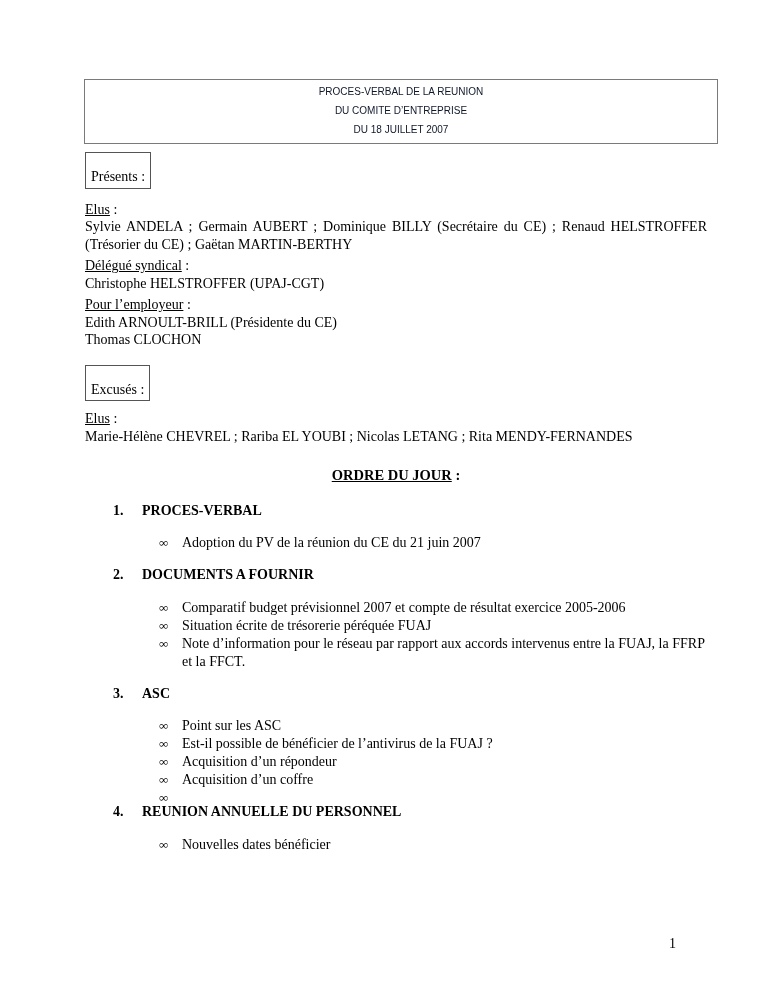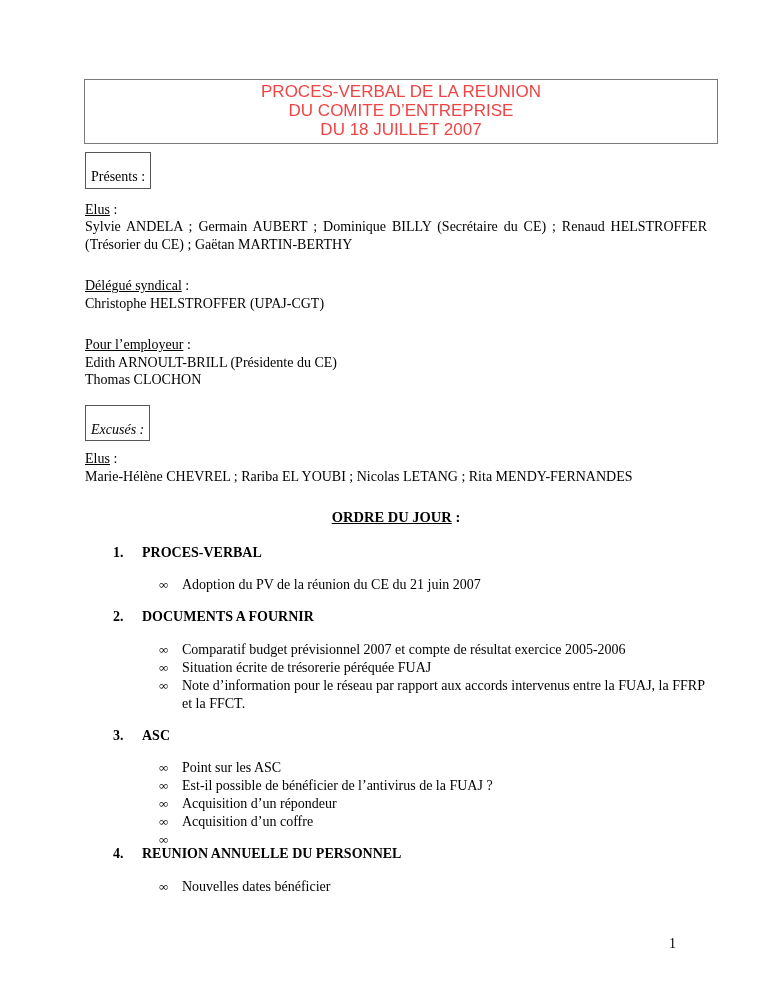--- a/index.html
+++ b/index.html
@@ -23,36 +23,36 @@
   p { margin: 0; }
 
   .title-box {
     box-sizing: border-box;
     width: 634px;
     margin-left: -1px;
     margin-top: 79px;
     border: 1px solid #7a7a7a;
     text-align: center;
     font-family: "Liberation Sans", sans-serif;
-    font-size: 17px;
+    font-size: 10px;
     line-height: 19px;
     padding: 2px 0 4px 0;
-    color: #ef4444;
+    color: #0f172a;
   }
 
   .tag-box {
     display: inline-block;
     border: 1px solid #555;
     padding: 15px 5px 2px 5px;
   }
   .tag-presents { margin-top: 8px; }
-  .tag-excuses  { margin-top: 16px; font-style: italic; }
+  .tag-excuses  { margin-top: 16px; }
 
   .u { text-decoration: underline; }
-  .group { margin-top: 24px; }
+  .group { margin-top: 4px; }
   .group-first { margin-top: 12px; }
   .group-after-tag { margin-top: 9px; }
   .justify { text-align: justify; }
 
   .agenda-head {
     margin-top: 22px;
     text-align: center;
     font-weight: bold;
     font-size: 14.5px;
   }

